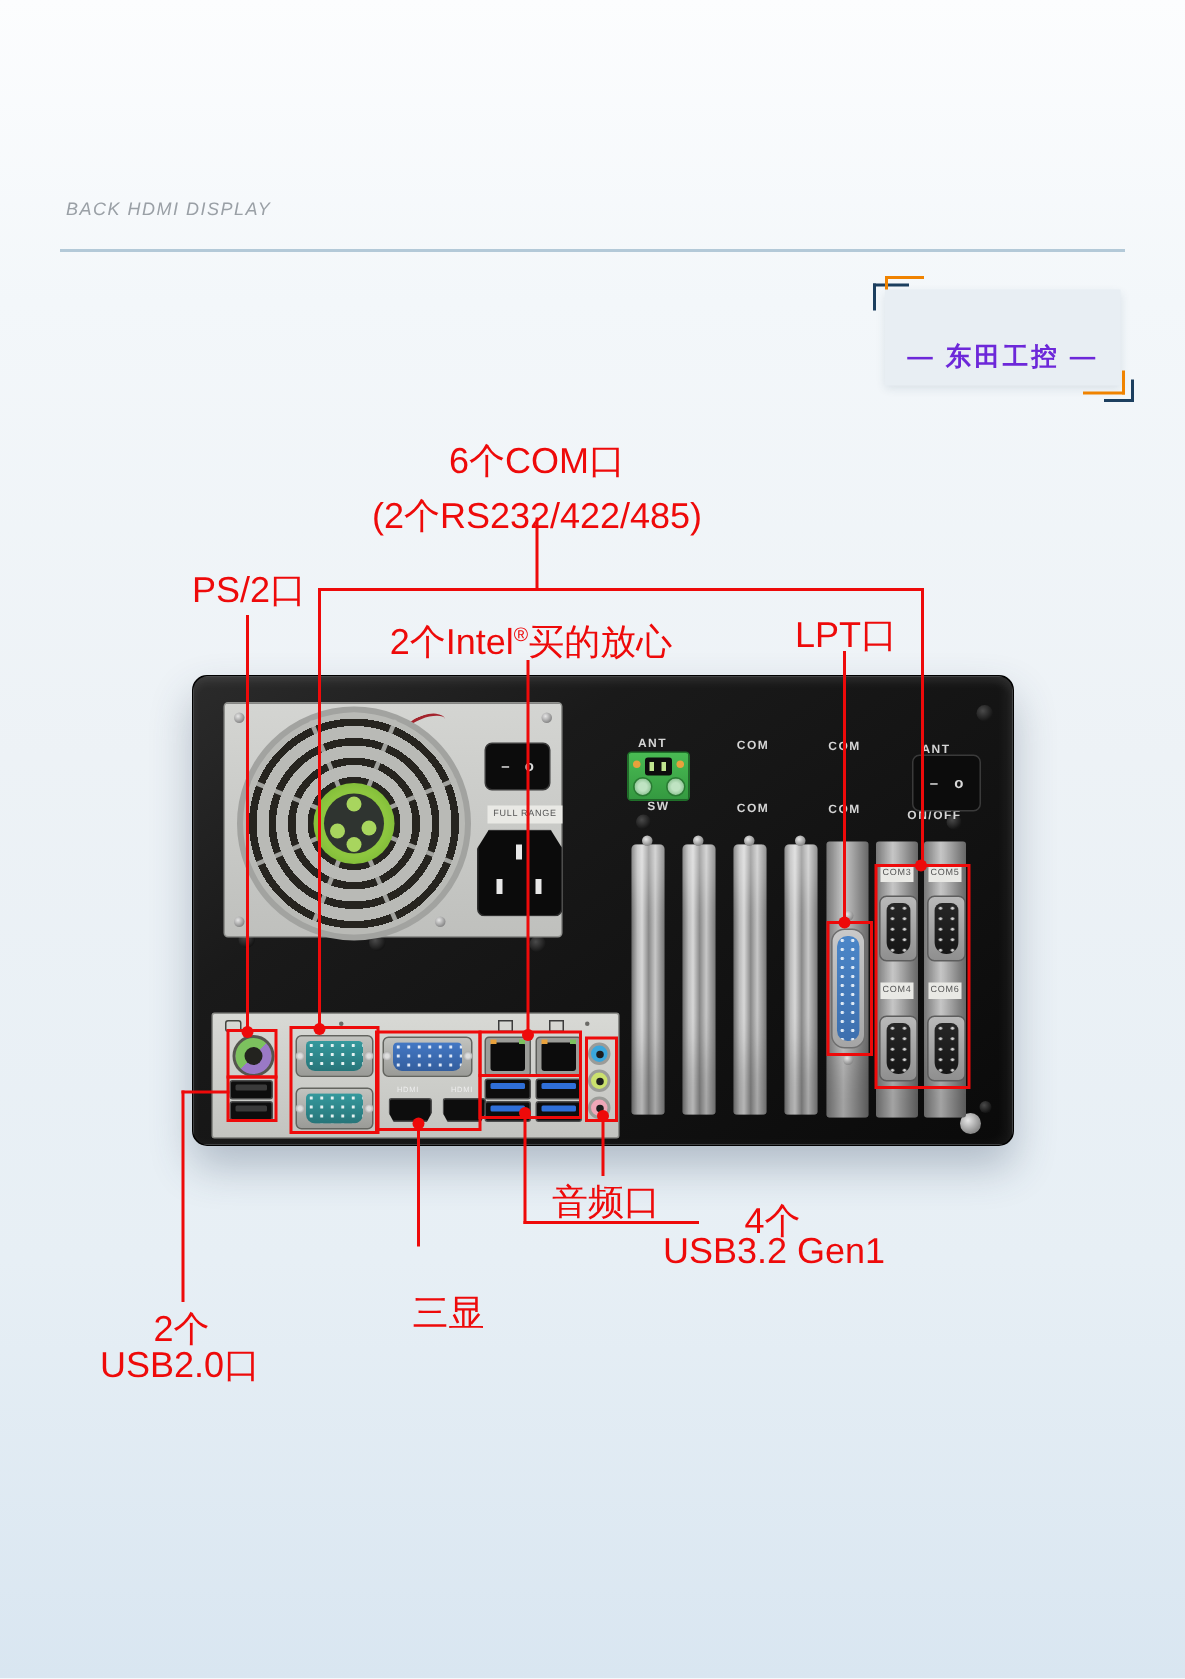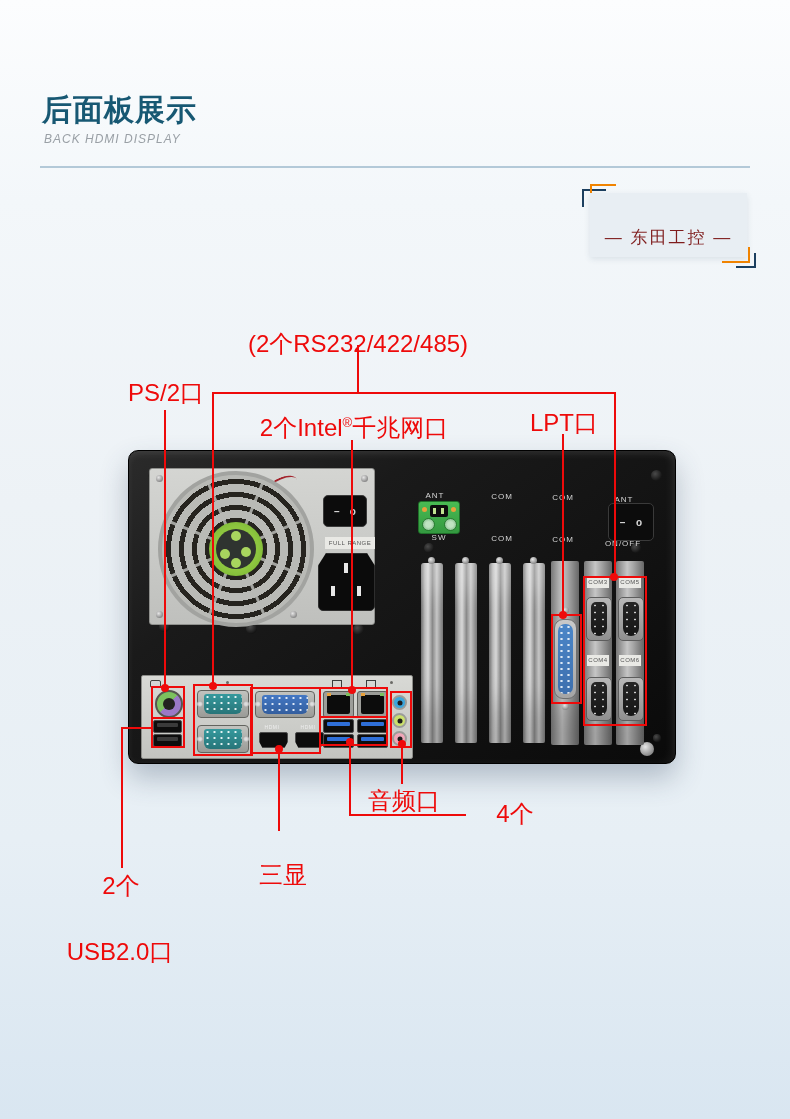--- a/index.html
+++ b/index.html
@@ -12,21 +12,21 @@
   .title{font-size:30px;font-weight:bold;color:#175873;letter-spacing:1px;}
   .subtitle{font-size:12px;font-style:italic;color:#9aa0a6;letter-spacing:1px;}
   .headline{font-size:28px;font-weight:bold;color:#f18b00;letter-spacing:1px;white-space:nowrap;}
   .divider{height:2px;background:#b3c9d8;}
 
   
   .badge{background:#e8eef3;box-shadow:0 2px 6px rgba(40,70,100,.12);}
   .brand{font-size:23px;font-weight:bold;font-style:italic;color:#1a6aa5;white-space:nowrap;}
   .brand .d0{color:#f08300;}
   .brand sup{font-size:10px;font-style:normal;}
-  .cnline{font-size:17px;font-weight:normal;color:#7f1d1d;letter-spacing:2px;white-space:nowrap;}
+  .cnline{font-size:17px;font-weight:bold;color:#6d28d9;letter-spacing:2px;white-space:nowrap;}
   .ctl{border-left:2px solid;border-top:2px solid;}
   .cbr{border-right:2px solid;border-bottom:2px solid;}
 
   
   .rl{background:#ee0a0a;}
   .rdot{width:8px;height:8px;border-radius:50%;background:#ee0a0a;}
   .rbox{border:2px solid #ee0a0a;}
   .rtext{color:#ee0a0a;font-size:24px;white-space:nowrap;transform:translateX(-50%);text-align:center;}
   .rtext sup{font-size:13px;}
 
@@ -38,21 +38,21 @@
   .scr-s{border-radius:50%;background:radial-gradient(circle at 38% 35%,#e6e6e6,#8a8a8a 70%);}
   .psu{background:linear-gradient(180deg,#d4d5d2,#bfc0bd);border-radius:3px;border:1px solid #8f908d;}
   .fan{border-radius:50%;border:4px solid #a2a3a0;
        background:repeating-radial-gradient(circle at 50% 50%,#26241f 0 5px,#b9bab6 5px 13px);}
   .spoke{background:rgba(185,186,182,.85);height:3px;border-radius:2px;}
   .hub{border-radius:50%;background:radial-gradient(circle,#8dc63f 58%,#6faf2e 100%);}
   .hubin{border-radius:50%;background:#2f3430;}
   .hubdot{border-radius:50%;background:#a8d55e;width:10px;height:10px;}
   .rocker{background:#0c0c0c;border:1px solid #3a3a3a;border-radius:5px;color:#d9d9d9;
           display:flex;align-items:center;justify-content:space-evenly;font-size:10px;font-weight:bold;}
-  .lblw{color:#d5d5d5;font-size:8px;font-weight:normal;letter-spacing:1px;transform:translateX(-50%);white-space:nowrap;}
+  .lblw{color:#d5d5d5;font-size:8px;font-weight:bold;letter-spacing:1px;transform:translateX(-50%);white-space:nowrap;}
   .sticker-w{background:#e9e9e5;color:#555;font-size:6px;text-align:center;line-height:12px;letter-spacing:.5px;}
   .acin{background:#0b0b0b;border:1px solid #2e2e2e;border-radius:5px;
         clip-path:polygon(14% 0,86% 0,100% 22%,100% 100%,0 100%,0 22%);}
   .pin{background:#e8e8e8;position:absolute;}
   .phx{background:linear-gradient(180deg,#49bb53,#349940);border-radius:3px;border:1px solid #1f7029;}
   .phxscr{border-radius:50%;background:radial-gradient(circle,#bfe3c2 35%,#6fae77);border:1px solid #2a7a33;width:11px;height:11px;}
   .cover{background:linear-gradient(90deg,#5f5f5f 0%,#cfcfcf 18%,#f4f4f4 32%,#8c8c8c 52%,#dedede 72%,#6b6b6b 100%);
          border-radius:3px 3px 2px 2px;box-shadow:inset 0 30px 25px rgba(255,255,255,.35), inset 0 -40px 30px rgba(0,0,0,.3);}
   .bracket{background:linear-gradient(90deg,#8a8a8a,#d9d9d9 40%,#a8a8a8 70%,#777);border-radius:2px;
            box-shadow:inset 0 -40px 30px rgba(0,0,0,.25);}
@@ -83,21 +83,20 @@
   .hdmil{color:#eee;font-size:5px;letter-spacing:.5px;transform:translateX(-50%);}
   .neticon{width:8px;height:6px;border:1px solid #3c3c3c;}
   .holedot{width:3px;height:3px;border-radius:50%;background:#6a6a66;}
   .wire{width:30px;height:14px;border-top:2px solid #a3232c;border-radius:50%;transform:rotate(-22deg);}
 </style>
 </head>
 <body>
 
 <div class="page">
 
-  <div class="abs title" style="left:42px;top:90px;">后面板展示</div>
   <div class="abs subtitle" style="left:44px;top:132px;">BACK HDMI DISPLAY</div>
   <div class="abs divider" style="left:40px;top:166px;width:710px;"></div>
 
   <div class="abs ctl" style="left:582px;top:189px;width:22px;height:16px;color:#1c3f5f;"></div>
   <div class="abs ctl" style="left:590px;top:184px;width:24px;height:12px;color:#f08300;"></div>
   <div class="abs badge" style="left:590px;top:193px;width:157px;height:64px;">
     <div class="abs cnline" style="left:50%;top:33px;transform:translateX(-50%);">— 东田工控 —</div>
   </div>
   <div class="abs cbr" style="left:722px;top:247px;width:26px;height:14px;color:#f08300;"></div>
   <div class="abs cbr" style="left:736px;top:253px;width:18px;height:13px;color:#1c3f5f;"></div>
@@ -284,30 +283,32 @@
         </div>
       <div class="abs jack" style="left:250px;top:37px;width:11px;height:11px;background:#cbe06e;">
           <div class="jackhole"></div>
         </div>
       <div class="abs jack" style="left:250px;top:55px;width:11px;height:11px;background:#f0a7b8;">
           <div class="jackhole"></div>
         </div>
     </div>
   </div>
 
+  <div class="abs rtext" style="left:358px;top:291px;">6个COM口</div>
   <div class="abs rtext" style="left:358px;top:328px;">(2个RS232/422/485)</div>
   <div class="abs rtext" style="left:166px;top:377px;">PS/2口</div>
-  <div class="abs rtext" style="left:354px;top:412px;"><span>2个Intel</span><sup>®</sup><span>千兆网口</span></div>
+  <div class="abs rtext" style="left:354px;top:412px;"><span>2个Intel</span><sup>®</sup><span>买的放心</span></div>
   <div class="abs rtext" style="left:564px;top:407px;">LPT口</div>
 
   <div class="abs rtext" style="left:404px;top:785px;">音频口</div>
   <div class="abs rtext" style="left:515px;top:798px;">4个</div>
-  <div class="abs rtext" style="left:283px;top:859px;">三显</div>
+  <div class="abs rtext" style="left:516px;top:821px;">USB3.2 Gen1</div>
+  <div class="abs rtext" style="left:299px;top:859px;">三显</div>
   <div class="abs rtext" style="left:121px;top:870px;">2个</div>
-  <div class="abs rtext" style="left:120px;top:936px;">USB2.0口</div>
+  <div class="abs rtext" style="left:120px;top:894px;">USB2.0口</div>
 
   <div class="abs rl" style="left:357px;top:345px;width:2px;height:48px;"></div>
   <div class="abs rl" style="left:212px;top:392px;width:404px;height:2px;"></div>
   <div class="abs rl" style="left:212px;top:392px;width:2px;height:294px;"></div>
   <div class="abs rl" style="left:614px;top:392px;width:2px;height:186px;"></div>
   <div class="abs rl" style="left:164px;top:410px;width:2px;height:278px;"></div>
   <div class="abs rl" style="left:351px;top:440px;width:2px;height:250px;"></div>
   <div class="abs rl" style="left:562px;top:434px;width:2px;height:181px;"></div>
   <div class="abs rl" style="left:278px;top:748px;width:2px;height:83px;"></div>
   <div class="abs rl" style="left:349px;top:741px;width:2px;height:75px;"></div>

